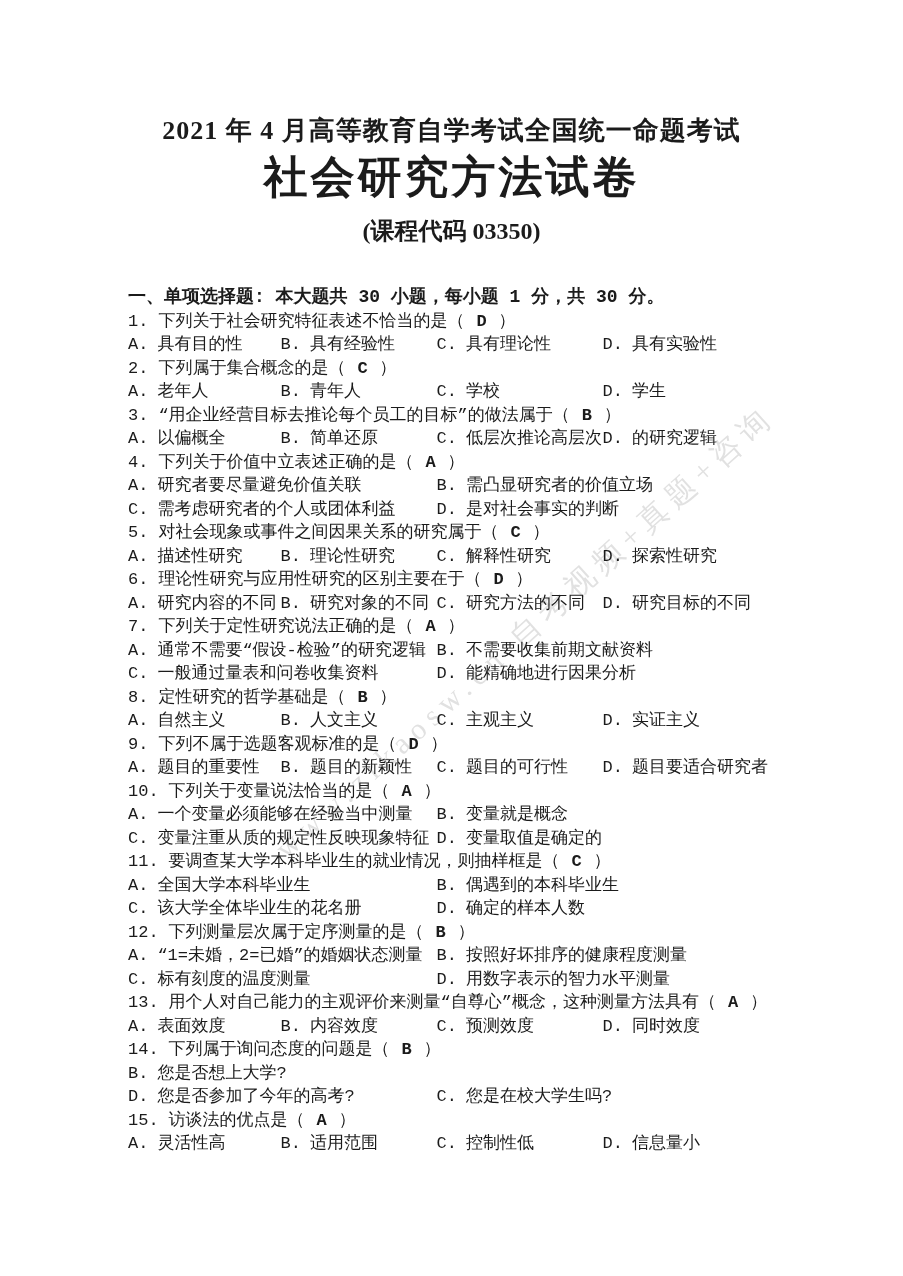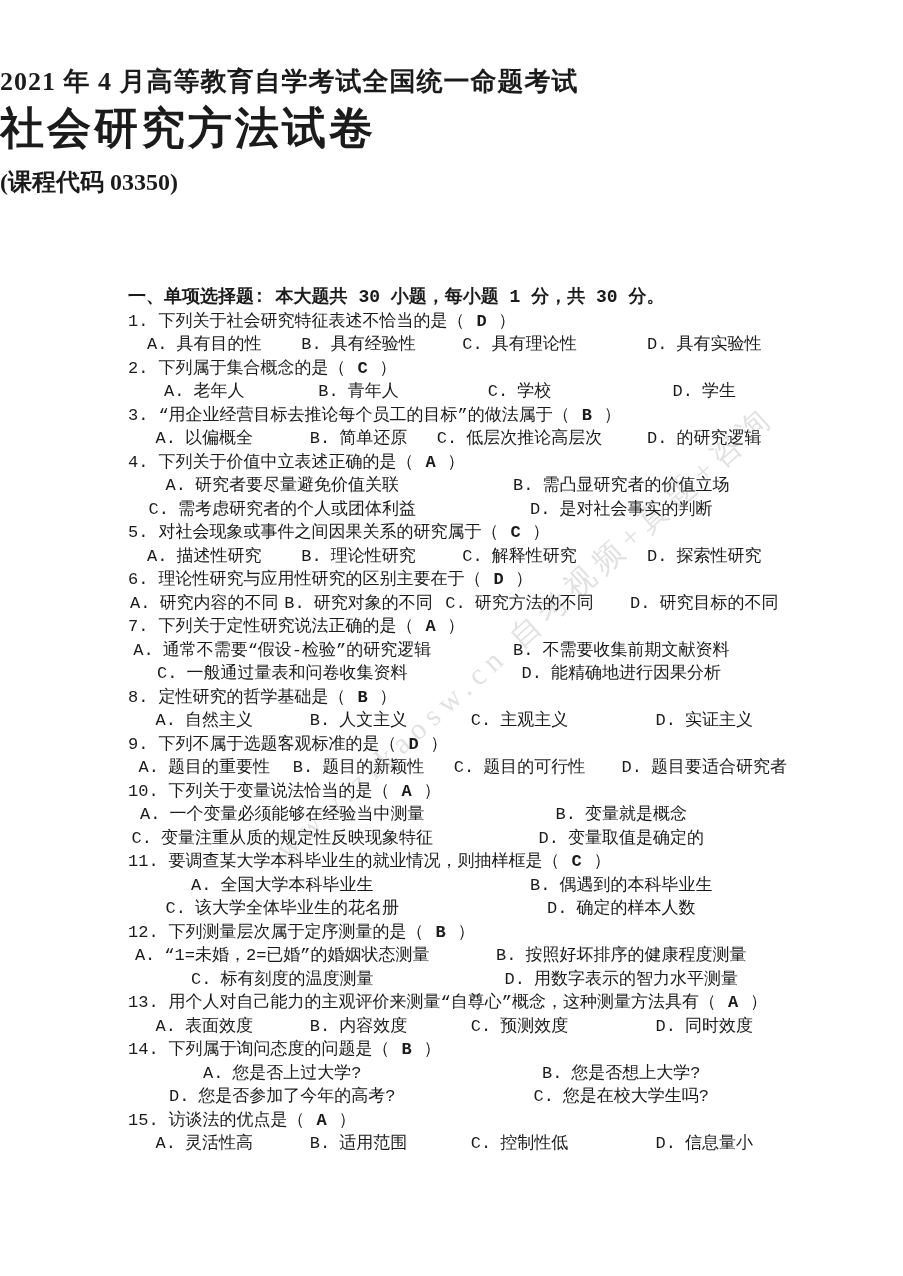--- a/index.html
+++ b/index.html
@@ -20,38 +20,38 @@
     transform:rotate(-42deg);
     font-size:30px;
     letter-spacing:7px;
     color:#bdbdbd;
     opacity:0.45;
     white-space:nowrap;
     pointer-events:none;
     user-select:none;
   }
   
-  .header { position:absolute; top:8px; left:0; width:100%; padding-top:58px; }
+  .header { position:absolute; top:0; left:0; width:100%; padding-top:115px; text-align:center; }
   .h1 { font-size:26px; line-height:32px; font-weight:700; letter-spacing:1px; }
   .h2 { font-size:44px; line-height:46px; font-weight:700; letter-spacing:3px; margin-top:8px; }
   .h3 { font-size:24px; line-height:30px; font-weight:700; margin-top:15px; }
   
   .content {
     position:absolute;
     left:128px; top:286px;
     width:678px;
     font-size:17px;
     line-height:23.5px;
     font-family:Liberation Mono, monospace;
   }
   .section-heading { font-weight:700; font-size:18px; white-space:nowrap; }
   .stem { white-space:nowrap; }
   .qnum { margin-right:10px; }
   .ans { font-weight:700; padding:0 12px; }
-  .opts { display:grid;text-align:center; }
+  .opts { display:grid; }
   .opts.cols4 { grid-template-columns:22.5% 23% 24.5% auto; }
   .opts.cols2 { grid-template-columns:45.5% auto; }
   .opt { white-space:nowrap; }
   .olabel { margin-right:9px; }
 </style>
 </head>
 <body>
 
 <div class="page">
   <div class="watermark">www.zikaosw.cn 自考视频+真题+咨询</div>
@@ -188,21 +188,20 @@
           <div class="opts cols4">
             <span class="opt"><span class="olabel">A.</span><span>表面效度</span></span>
             <span class="opt"><span class="olabel">B.</span><span>内容效度</span></span>
             <span class="opt"><span class="olabel">C.</span><span>预测效度</span></span>
             <span class="opt"><span class="olabel">D.</span><span>同时效度</span></span>
           </div>
         </div>
         <div class="question">
           <div class="stem"><span class="qnum">14.</span><span>下列属于询问态度的问题是</span><span>（</span><span class="ans">B</span><span>）</span></div>
           <div class="opts cols2">
-            <span class="opt"><span class="olabel">A.</span><span>您是否上过大学?</span></span>
             <span class="opt"><span class="olabel">B.</span><span>您是否想上大学?</span></span>
           </div>
           <div class="opts cols2">
             <span class="opt"><span class="olabel">D.</span><span>您是否参加了今年的高考?</span></span>
             <span class="opt"><span class="olabel">C.</span><span>您是在校大学生吗?</span></span>
           </div>
         </div>
         <div class="question">
           <div class="stem"><span class="qnum">15.</span><span>访谈法的优点是</span><span>（</span><span class="ans">A</span><span>）</span></div>
           <div class="opts cols4">

